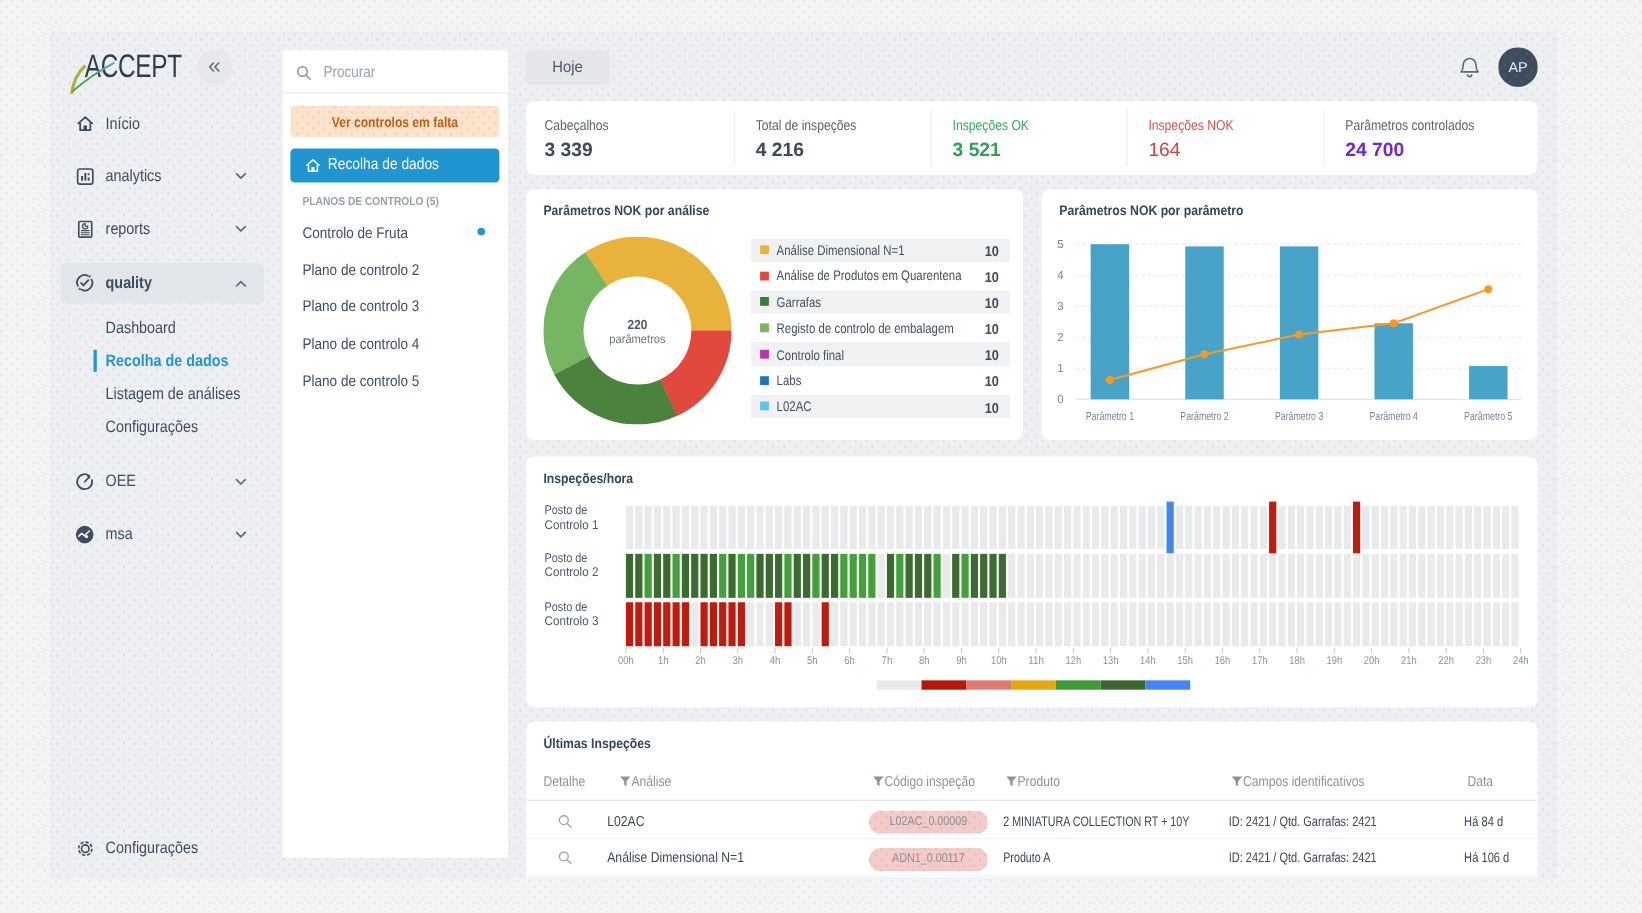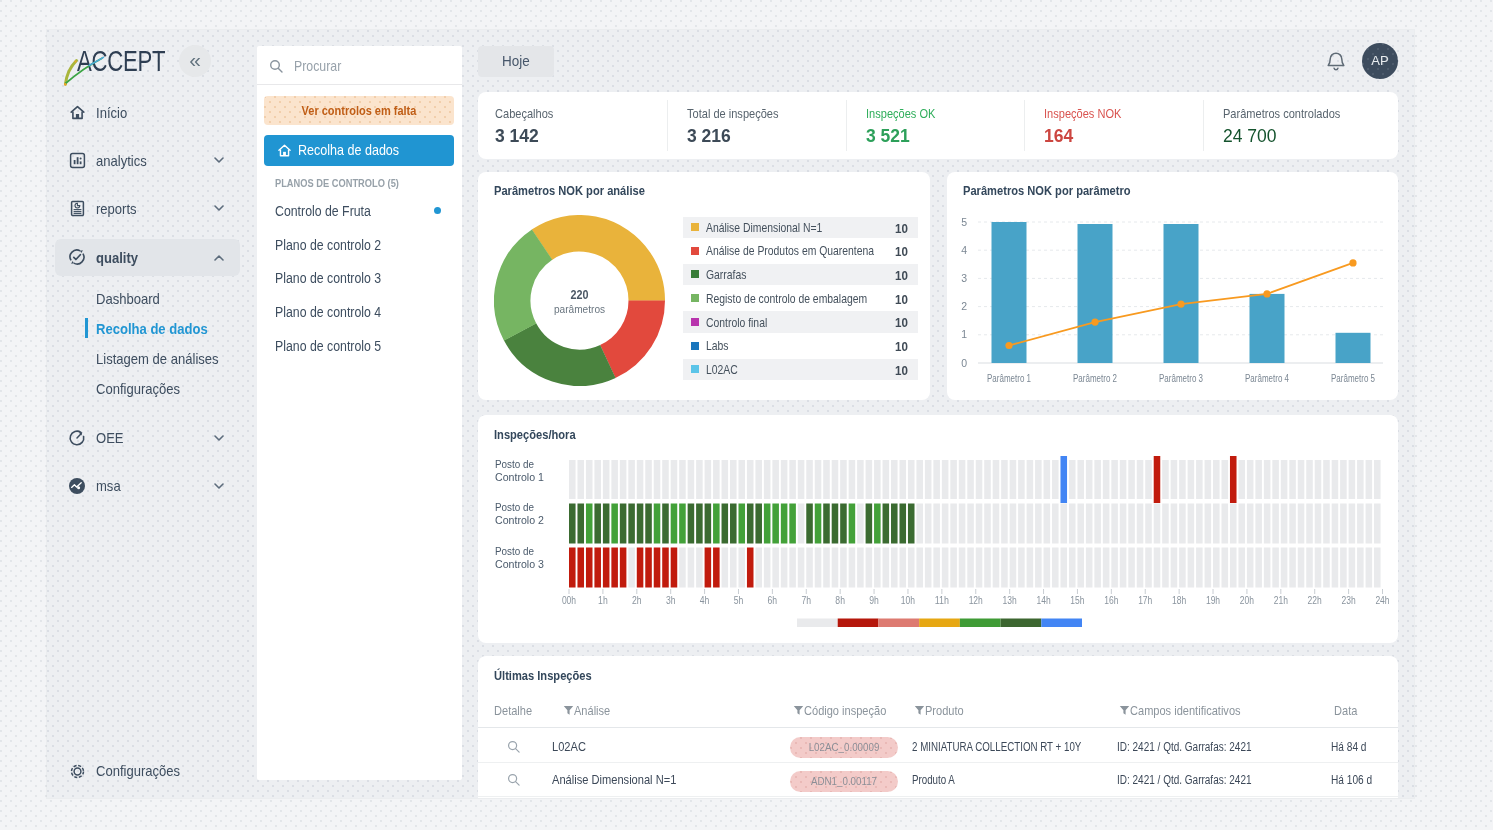--- a/index.html
+++ b/index.html
@@ -110,33 +110,33 @@
 <div class="a" style="left:434px;top:207px;width:7px;height:7px;border-radius:50%;background:#2196d3"></div>
 <div class="a" style="left:478px;top:46px;width:76px;height:31px;border-radius:4px;background:#e4e6e9"></div>
 <div class="a" style="left:478px;top:46px;width:76px;text-align:center;font-size:14.5px;font-weight:normal;color:#46566a;white-space:nowrap;transform:scaleX(0.93);transform-origin:50% 50%;line-height:31px;">Hoje</div>
 <svg style="position:absolute;left:1326px;top:51px" width="20" height="22" viewBox="0 0 20 22">
 <path d="M10 2.2 a5.8 5.8 0 0 1 5.8 5.8 c0 3.6 0.9 5.2 2 6.4 h-15.6 c1.1 -1.2 2 -2.8 2 -6.4 A5.8 5.8 0 0 1 10 2.2 z" fill="none" stroke="#5f6b76" stroke-width="1.5" stroke-linejoin="round"></path>
 <path d="M8.1 17.3 a2 2 0 0 0 3.8 0" fill="none" stroke="#5f6b76" stroke-width="1.5" stroke-linecap="round"></path>
   </svg>
 <div class="a" style="left:1362px;top:43px;width:36px;height:36px;border-radius:50%;background-color:#3d4c5e;background-image:radial-gradient(circle at 1px 1px, rgba(255,255,255,0.09) 0.7px, rgba(0,0,0,0) 1.3px),radial-gradient(circle at 1px 1px, rgba(255,255,255,0.09) 0.7px, rgba(0,0,0,0) 1.3px);background-position:0 0,5px 5px;background-size:10px 10px,10px 10px;color:#e9edf0;font-size:13px;text-align:center;line-height:36px">AP</div>
 <div class="card" style="left:478px;top:92px;width:920px;height:67px"></div>
 <div class="a" style="left:495px;top:106px;font-size:13px;font-weight:normal;color:#58646e;white-space:nowrap;transform:scaleX(0.85);transform-origin:0 50%;">Cabeçalhos</div>
-<div class="a" style="left:495px;top:126px;font-size:17.5px;font-weight:bold;color:#3d4a57;white-space:nowrap;transform:scaleX(1.0);transform-origin:0 50%;">3 142</div>
+<div class="a" style="left:495px;top:126px;font-size:17.5px;font-weight:bold;color:#3d4a57;white-space:nowrap;transform:scaleX(1.0);transform-origin:0 50%;">3 339</div>
 <div class="a" style="left:667px;top:100px;width:1px;height:51px;background:#eceeef"></div>
 <div class="a" style="left:687px;top:106px;font-size:13px;font-weight:normal;color:#58646e;white-space:nowrap;transform:scaleX(0.85);transform-origin:0 50%;">Total de inspeções</div>
-<div class="a" style="left:687px;top:126px;font-size:17.5px;font-weight:bold;color:#3d4a57;white-space:nowrap;transform:scaleX(1.0);transform-origin:0 50%;">3 216</div>
+<div class="a" style="left:687px;top:126px;font-size:17.5px;font-weight:bold;color:#3d4a57;white-space:nowrap;transform:scaleX(1.0);transform-origin:0 50%;">4 216</div>
 <div class="a" style="left:846px;top:100px;width:1px;height:51px;background:#eceeef"></div>
 <div class="a" style="left:866px;top:106px;font-size:13px;font-weight:normal;color:#2fae5b;white-space:nowrap;transform:scaleX(0.85);transform-origin:0 50%;">Inspeções OK</div>
 <div class="a" style="left:866px;top:126px;font-size:17.5px;font-weight:bold;color:#2da05a;white-space:nowrap;transform:scaleX(1.0);transform-origin:0 50%;">3 521</div>
 <div class="a" style="left:1024px;top:100px;width:1px;height:51px;background:#eceeef"></div>
 <div class="a" style="left:1044px;top:106px;font-size:13px;font-weight:normal;color:#d9534f;white-space:nowrap;transform:scaleX(0.85);transform-origin:0 50%;">Inspeções NOK</div>
-<div class="a" style="left:1044px;top:126px;font-size:17.5px;font-weight:bold;color:#cc4640;white-space:nowrap;transform:scaleX(1.0);transform-origin:0 50%;">164</div>
+<div class="a" style="left:1044px;top:126px;font-size:17.5px;font-weight:normal;color:#cc4640;white-space:nowrap;transform:scaleX(1.0);transform-origin:0 50%;">164</div>
 <div class="a" style="left:1203px;top:100px;width:1px;height:51px;background:#eceeef"></div>
 <div class="a" style="left:1223px;top:106px;font-size:13px;font-weight:normal;color:#58646e;white-space:nowrap;transform:scaleX(0.85);transform-origin:0 50%;">Parâmetros controlados</div>
-<div class="a" style="left:1223px;top:126px;font-size:17.5px;font-weight:normal;color:#14532d;white-space:nowrap;transform:scaleX(1.0);transform-origin:0 50%;">24 700</div>
+<div class="a" style="left:1223px;top:126px;font-size:17.5px;font-weight:bold;color:#6d28d9;white-space:nowrap;transform:scaleX(1.0);transform-origin:0 50%;">24 700</div>
 <div class="card" style="left:478px;top:172px;width:452px;height:227.5px"></div>
 <div class="a" style="left:494px;top:184px;font-size:12.5px;font-weight:bold;color:#33475b;white-space:nowrap;transform:scaleX(0.89);transform-origin:0 50%;">Parâmetros NOK por análise</div>
 <svg class="a" style="left:493.5px;top:214.5px" width="171" height="171" viewBox="0 0 171 171">
     <circle cx="85.5" cy="85.5" r="67.25" fill="none" stroke="#e9b33b" stroke-width="36.5" stroke-dasharray="145.54 422.54" transform="rotate(-124.0 85.5 85.5)"></circle>
 <circle cx="85.5" cy="85.5" r="67.25" fill="none" stroke="#e2493d" stroke-width="36.5" stroke-dasharray="76.29 422.54" transform="rotate(0.0 85.5 85.5)"></circle>
 <circle cx="85.5" cy="85.5" r="67.25" fill="none" stroke="#4a823e" stroke-width="36.5" stroke-dasharray="102.11 422.54" transform="rotate(65.0 85.5 85.5)"></circle>
 <circle cx="85.5" cy="85.5" r="67.25" fill="none" stroke="#76b562" stroke-width="36.5" stroke-dasharray="98.59 422.54" transform="rotate(152.0 85.5 85.5)"></circle>
   </svg>
 <div class="a" style="left:493.5px;top:288px;width:171px;text-align:center;font-size:12px;font-weight:bold;color:#4c5865;white-space:nowrap;transform:scaleX(0.9);transform-origin:50% 50%;">220</div>
 <div class="a" style="left:493.5px;top:303px;width:171px;text-align:center;font-size:11px;font-weight:normal;color:#6a7680;white-space:nowrap;transform:scaleX(0.92);transform-origin:50% 50%;">parâmetros</div>

